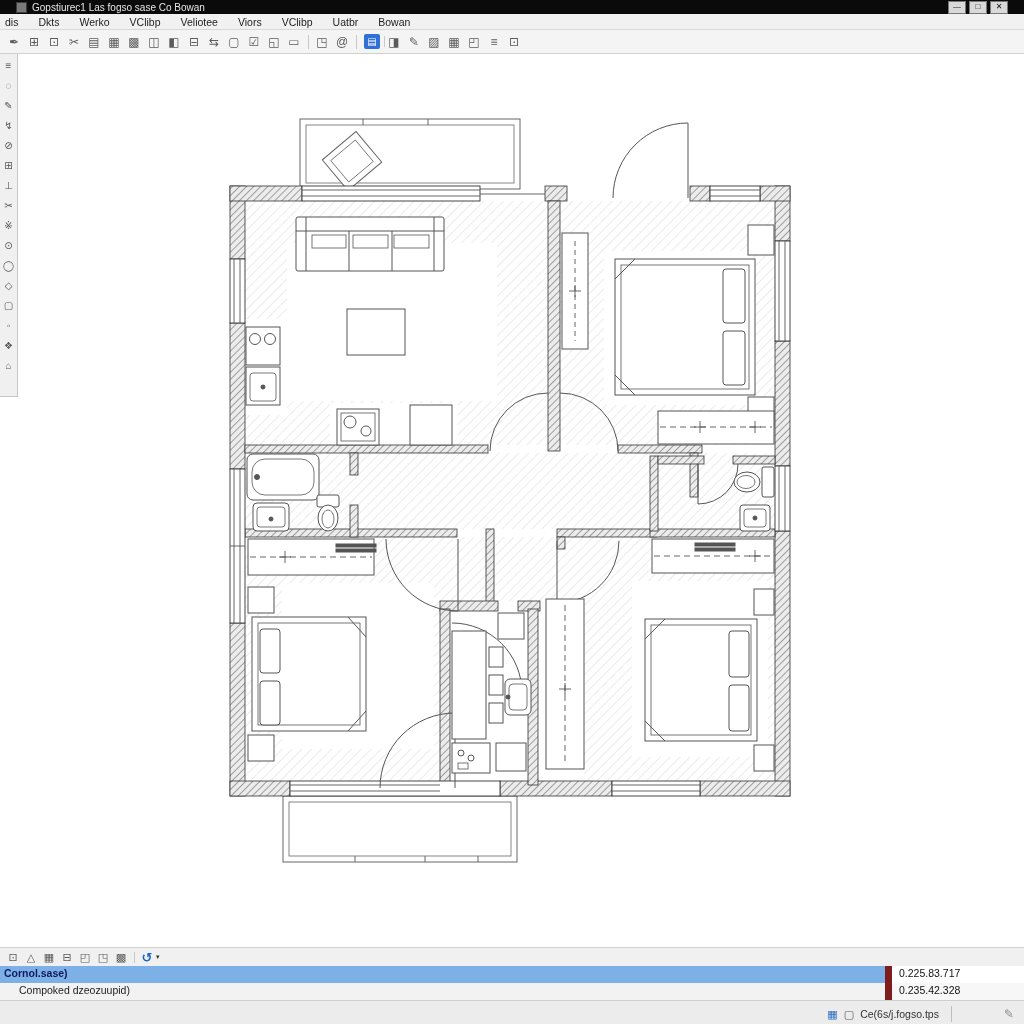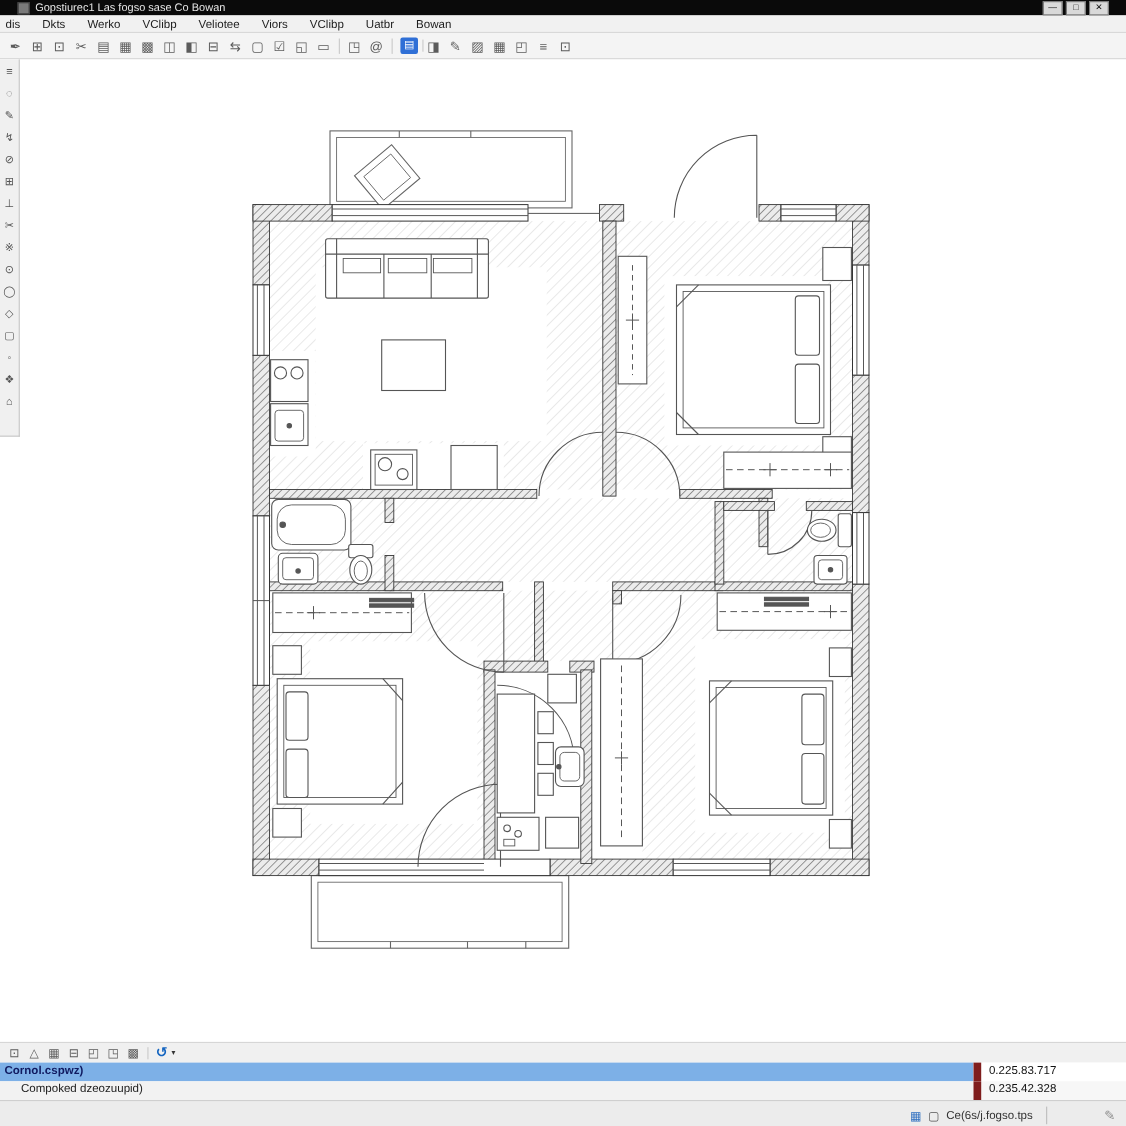--- a/index.html
+++ b/index.html
@@ -372,21 +372,21 @@
       <span class="bticon">⊟</span>
       <span class="bticon">◰</span>
       <span class="bticon">◳</span>
       <span class="bticon sep-after">▩</span>
     </span>
   <span class="undo-btn">↺</span>
   <span class="dd-arrow">▾</span>
 </div>
 
 <div class="srow srow1">
-  <span class="cell-l">Cornol.cspwz)</span>
+  <span class="cell-l">Cornol.sase)</span>
   <span class="cell-r">0.225.83.717</span>
 </div>
 
 <div class="srow srow2">
   <span class="cell-l">Compoked dzeozuupid)</span>
   <span class="cell-r">0.235.42.328</span>
 </div>
 
 <div class="statusbar">
   <span class="sb-icon sb-grid">▦</span>

